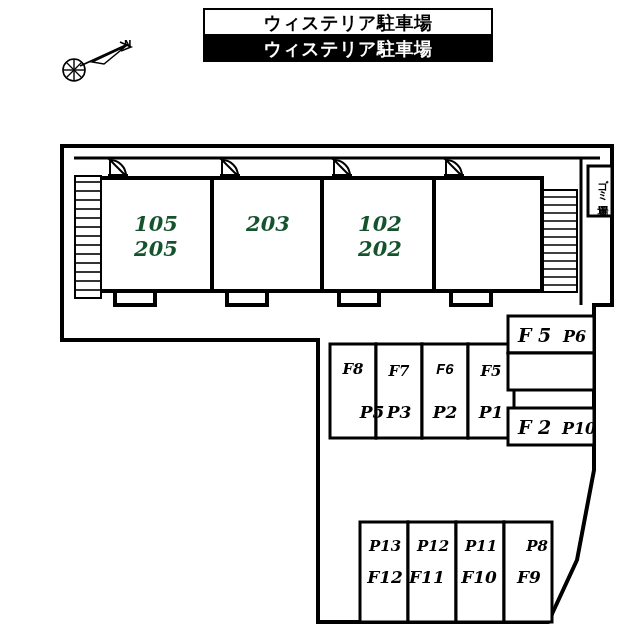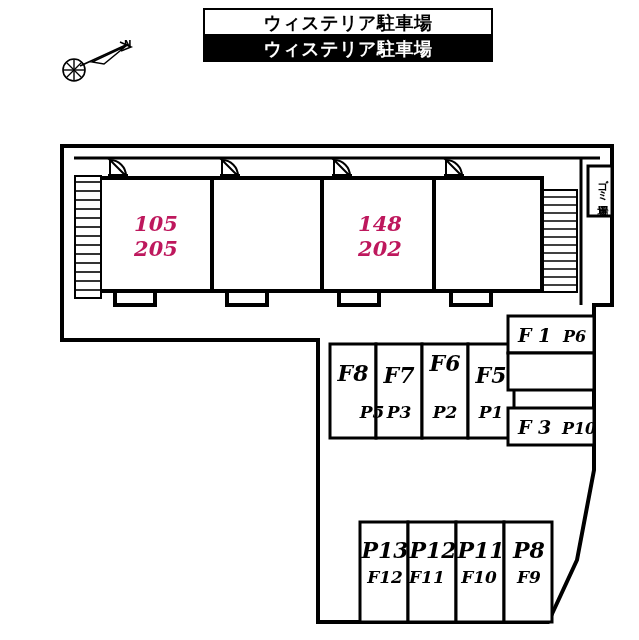--- a/index.html
+++ b/index.html
@@ -56,33 +56,33 @@
     border-top-width: 1px;
   }
   .unit-label {
     position: absolute;
     text-align: center;
     font-family: "DejaVu Serif", serif;
     font-style: italic;
     font-weight: bold;
     font-size: 21px;
     line-height: 25px;
-    color: #be185d;
+    color: #14532d;
     white-space: nowrap;
   }
   .stall-label {
     position: absolute;
     font-family: "DejaVu Serif", serif;
     font-style: italic;
     font-weight: bold;
     color: #000000;
     white-space: nowrap;
   }
   .stall-top {
-    font-size: 22px;
+    font-size: 15px;
   }
   .stall-bot {
     font-size: 17px;
   }
   .row-stall {
     position: absolute;
     width: 46px;
     text-align: center;
   }
   .wide-stall {
@@ -245,58 +245,59 @@
   </svg>
 
   <div id="compass-n">N</div>
 
   <div class="unit-label" style="left:116px; top:211px; width:80px;">
     <div>105</div>
     <div>205</div>
   </div>
 
   <div class="unit-label" style="left:228px; top:211px; width:80px;">
+    <div>203</div>
   </div>
 
   <div class="unit-label" style="left:340px; top:211px; width:80px;">
-    <div>148</div>
+    <div>102</div>
     <div>202</div>
   </div>
 
 
   <div id="trash-label">ゴミ置場</div>
 
   <div class="stall-label row-stall stall-top" style="left:330px; top:360px;">F8</div>
   <div class="stall-label row-stall stall-bot" style="left:330px; top:402px;margin-left:19px;">P5</div>
 
   <div class="stall-label row-stall stall-top" style="left:376px; top:362px;">F7</div>
   <div class="stall-label row-stall stall-bot" style="left:376px; top:402px;">P3</div>
 
-  <div class="stall-label row-stall stall-top" style="left:422px; top:350px;">F6</div>
+  <div class="stall-label row-stall stall-top" style="left:422px; top:362px;font-family:Liberation Mono, monospace;">F6</div>
   <div class="stall-label row-stall stall-bot" style="left:422px; top:402px;">P2</div>
 
   <div class="stall-label row-stall stall-top" style="left:468px; top:362px;">F5</div>
   <div class="stall-label row-stall stall-bot" style="left:468px; top:402px;">P1</div>
 
   <div class="stall-label wide-stall" style="left:518px; top:324px;">
-    <span>F 1</span>
+    <span>F 5</span>
     <span style="font-size:16px; margin-left:5px;">P6</span>
   </div>
 
 
   <div class="stall-label wide-stall" style="left:518px; top:416px;">
-    <span>F 3</span>
+    <span>F 2</span>
     <span style="font-size:16px; margin-left:4px;">P10</span>
   </div>
 
   <div class="stall-label row-stall stall-top" style="left:361px; top:537px; width:48px;">P13</div>
   <div class="stall-label row-stall stall-bot" style="left:361px; top:567px; width:48px;">F12</div>
 
   <div class="stall-label row-stall stall-top" style="left:409px; top:537px; width:48px;">P12</div>
   <div class="stall-label row-stall stall-bot" style="left:409px; top:567px; width:35px;">F11</div>
 
   <div class="stall-label row-stall stall-top" style="left:457px; top:537px; width:48px;">P11</div>
   <div class="stall-label row-stall stall-bot" style="left:457px; top:567px; width:44px;">F10</div>
 
-  <div class="stall-label row-stall stall-top" style="left:505px; top:537px; width:48px;">P8</div>
+  <div class="stall-label row-stall stall-top" style="left:505px; top:537px; width:48px;padding-left:8px;">P8</div>
   <div class="stall-label row-stall stall-bot" style="left:505px; top:567px; width:48px;text-align:center;">F9</div>
 
 </div>
 
 </body></html>

